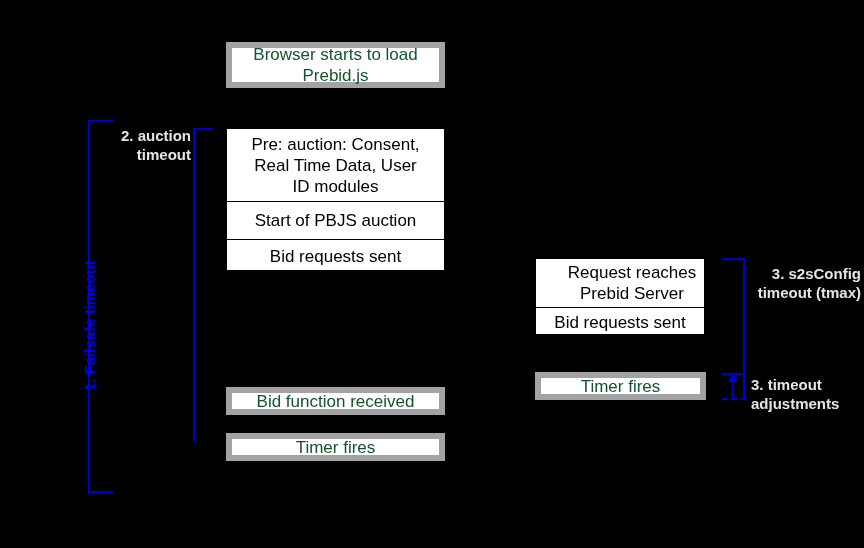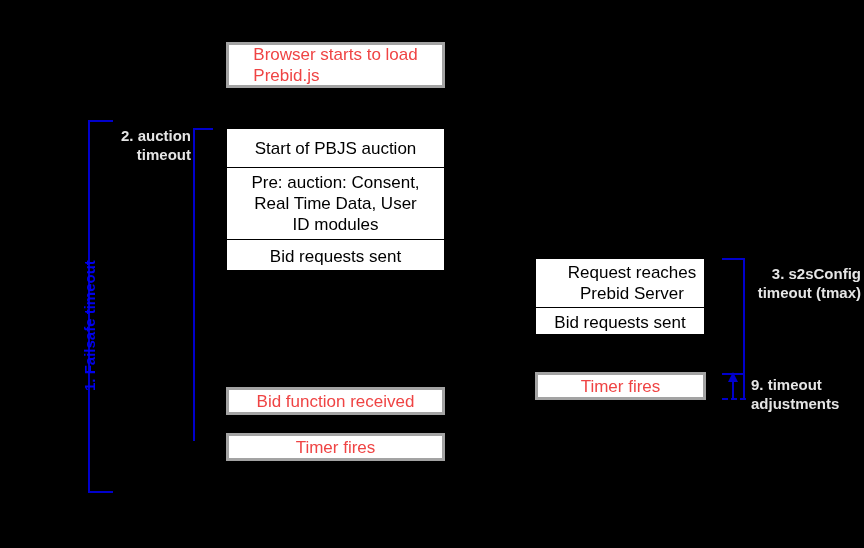--- a/index.html
+++ b/index.html
@@ -17,26 +17,27 @@
   #canvas {
     position: absolute;
     left: 0; top: 0;
     width: 864px;
     height: 548px;
     background: #000000;
   }
   .box {
     position: absolute;
     background: #ffffff;
-    color: #ef4444;
-    border: 3px solid #a3a3a3;
+    color: #14532d;
+    border: 6px solid #a3a3a3;
     box-sizing: border-box;
     display: flex;
     align-items: center;
     justify-content: center;
+    text-align: center;
     font-family: "Liberation Sans", sans-serif;
     font-size: 17px;
     line-height: 21px;
     white-space: pre-line;
   }
   .grp {
     position: absolute;
     background: #ffffff;
     border: 1px solid #000000;
     box-sizing: border-box;
@@ -101,27 +102,27 @@
 <body>
 
 <div id="canvas">
 
   <div class="box" style="left:226px; top:42px; width:219px; height:46px;">
     <span>Browser starts to load
 Prebid.js</span>
   </div>
 
   <div class="grp" style="left:226px; top:128px; width:219px; height:143px;">
-    <div class="row" style="height:38px;">
-      <span>Start of PBJS auction</span>
-    </div>
     <div class="row" style="height:72px;">
       <span>Pre: auction: Consent,
 Real Time Data, User
 ID modules</span>
+    </div>
+    <div class="row" style="height:38px;">
+      <span>Start of PBJS auction</span>
     </div>
     <div class="row" style="height:33px;">
       <span>Bid requests sent</span>
     </div>
   </div>
 
   <div class="box" style="left:226px; top:387px; width:219px; height:28px;">
     <span>Bid function received</span>
   </div>
 
@@ -159,16 +160,16 @@
   <div class="hline" style="left:722px; top:373px; width:23px;"></div>
   <div class="anno" style="left:751px; top:264px; width:110px;text-align:right;">3. s2sConfig
 timeout (tmax)</div>
 
   <div class="dashline" style="left:722px; top:398px; width:24px;"></div>
   <div class="vline" style="left:743px; top:375px; height:25px;"></div>
   <svg class="arrow-up" style="left:725px; top:371px;" width="16" height="30" viewBox="0 0 16 30">
     <line x1="8" y1="29" x2="8" y2="7" stroke="#0000cc" stroke-width="2"></line>
     <polygon points="8,1 3,11 13,11" fill="#0000cc"></polygon>
   </svg>
-  <div class="anno" style="left:751px; top:375px; width:110px;">9. timeout
+  <div class="anno" style="left:751px; top:375px; width:110px;">3. timeout
 adjustments</div>
 
 </div>
 
 </body></html>

